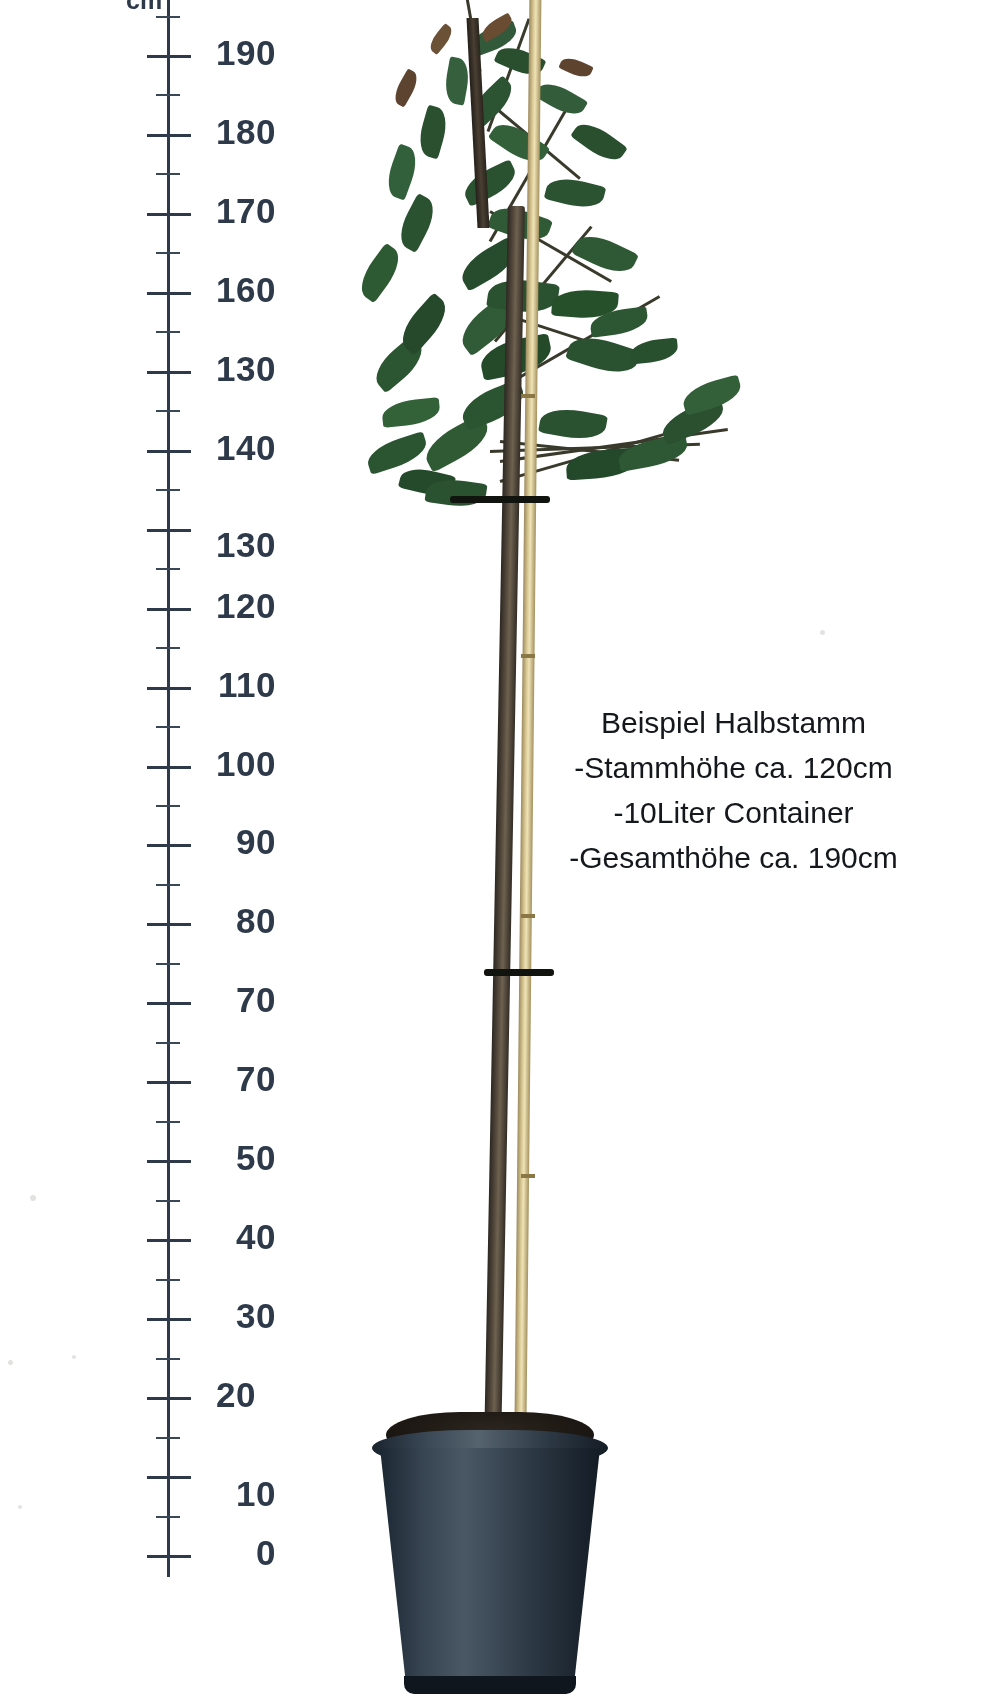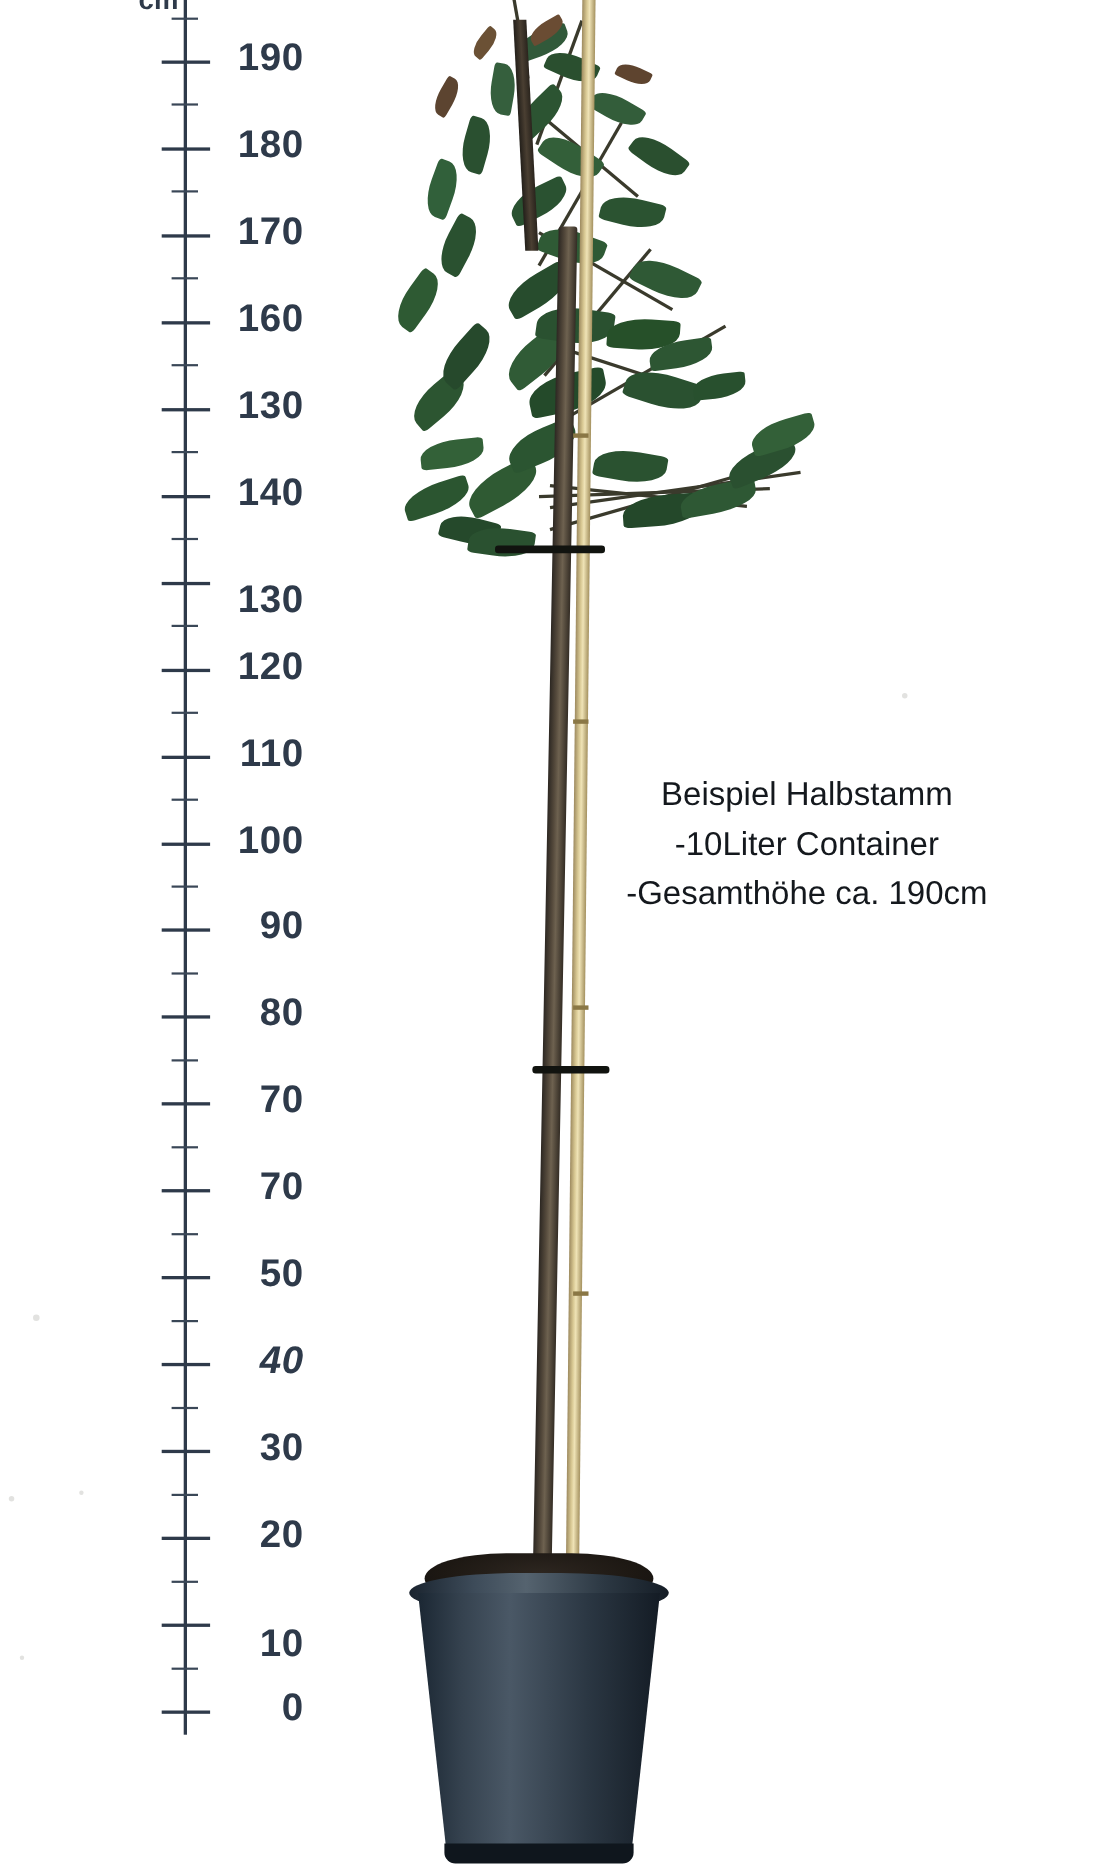--- a/index.html
+++ b/index.html
@@ -341,31 +341,32 @@
         <div class="tick-label" style="top: 844.474px;">90</div>
         <div class="tick major" style="top: 923.421px;"></div>
         <div class="tick-label" style="top: 923.421px;">80</div>
         <div class="tick major" style="top: 1002.37px;"></div>
         <div class="tick-label" style="top: 1002.37px;">70</div>
         <div class="tick major" style="top: 1081.32px;"></div>
         <div class="tick-label" style="top: 1081.32px;">70</div>
         <div class="tick major" style="top: 1160.26px;"></div>
         <div class="tick-label" style="top: 1160.26px;">50</div>
         <div class="tick major" style="top: 1239.21px;"></div>
-        <div class="tick-label" style="top: 1239.21px; font-style: italic;">40</div>
+        <div class="tick-label" style="top: 1239.21px;">40</div>
         <div class="tick major" style="top: 1318.16px;"></div>
         <div class="tick-label" style="top: 1318.16px;">30</div>
         <div class="tick major" style="top: 1397.11px;"></div>
-        <div class="tick-label" style="top: 1397.11px;">20</div>
+        <div class="tick-label" style="top: 1397.11px; text-align: center;">20</div>
         <div class="tick major" style="top: 1476.05px;"></div>
         <div class="tick-label" style="top: 1476.05px; margin-top: 20px;">10</div>
         <div class="tick major" style="top: 1555px;"></div>
         <div class="tick-label" style="top: 1555px;">0</div>
       </div>
   </div>
 
   <div id="caption">
     <div class="line">Beispiel Halbstamm</div>
+    <div class="line">-Stammhöhe ca. 120cm</div>
     <div class="line">-10Liter Container</div>
     <div class="line">-Gesamthöhe ca. 190cm</div>
   </div>
 
 </div>
 
 </body></html>

